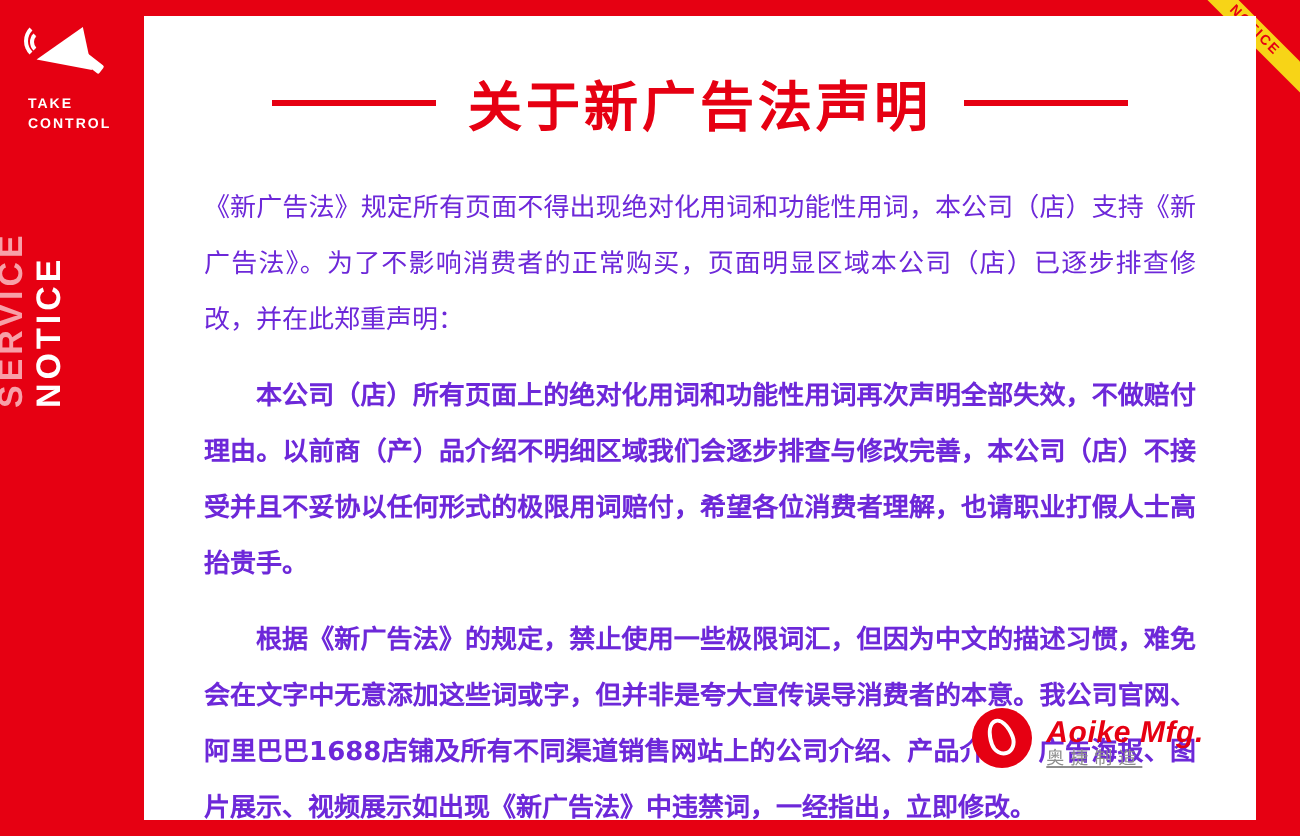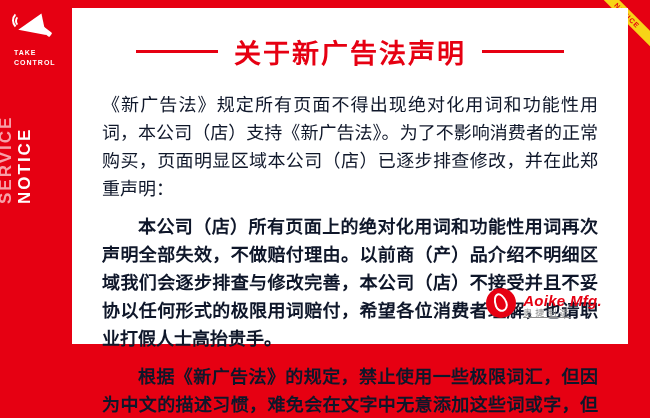--- a/index.html
+++ b/index.html
@@ -116,21 +116,21 @@
     letter-spacing: 1px;
     padding: 2px 0;
     transform: rotate(45deg);
   }
   
   .card {
     position: absolute;
     left: 72px;
     top: 8px;
     width: 556px;
-    height: 336px;
+    height: 402px;
     background: #ffffff;
     box-sizing: border-box;
     padding: 24px 30px 10px 30px;
   }
   .title-row {
     display: flex;
     align-items: center;
     justify-content: center;
     gap: 16px;
     margin-bottom: 20px;
@@ -144,23 +144,23 @@
   .title-text {
     color: #e60012;
     font-size: 27px;
     font-weight: bold;
     letter-spacing: 2px;
     font-family: "DejaVu Sans", "Liberation Sans", sans-serif;
     white-space: nowrap;
   }
   .body-text p {
     margin: 0 0 10px 0;
-    font-size: 18px;
+    font-size: 13px;
     line-height: 28px;
-    color: #0f172a;
+    color: #6d28d9;
     text-align: justify;
     font-family: "DejaVu Sans", "Liberation Sans", sans-serif;
   }
   .body-text p.indent {
     text-indent: 2em;
     font-weight: bold;
   }
   
   .logo {
     position: absolute;

